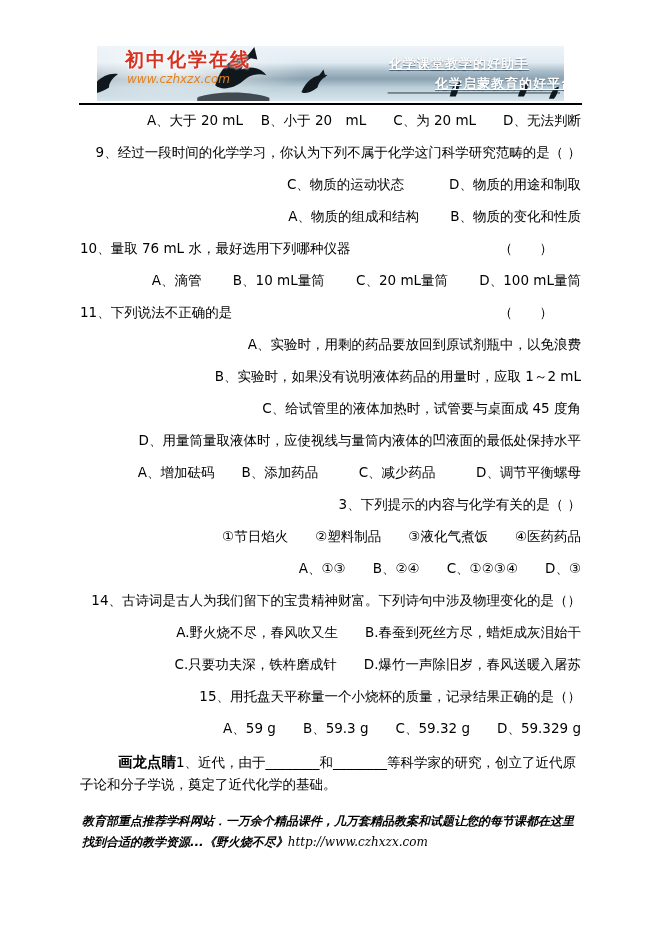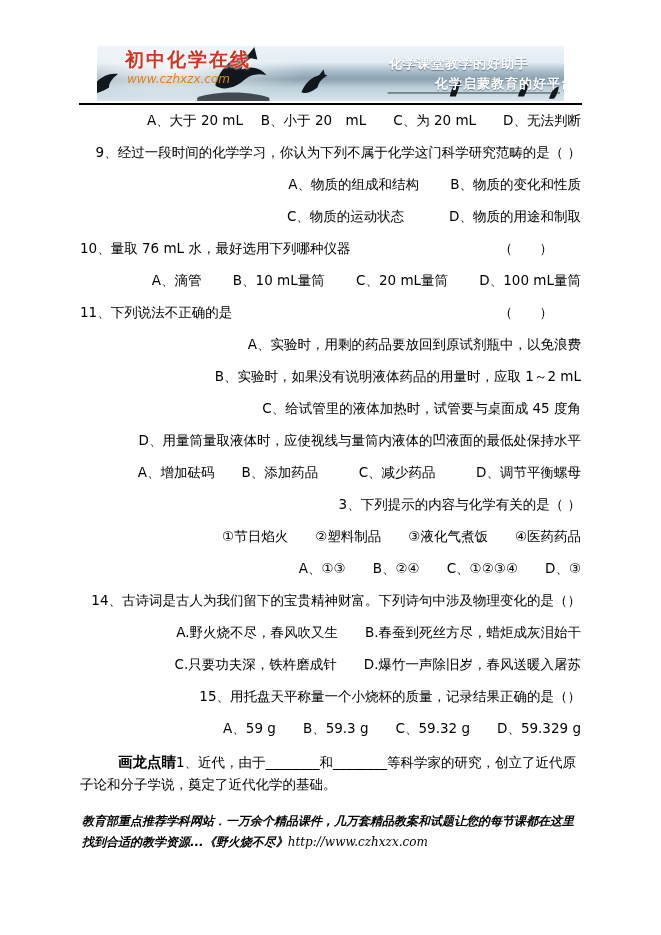--- a/index.html
+++ b/index.html
@@ -23,21 +23,21 @@
   }
   .whales{position:absolute;left:0;top:0;width:100%;height:100%;}
   .brand{position:absolute;left:28px;top:4px;line-height:1;}
   .site-name{
     font-size:19px;font-weight:bold;letter-spacing:2px;color:#d43321;
     text-shadow:0 0 2px #fff,0 0 3px #fff;
   }
   .site-url{font-size:12px;color:#e0821f;margin:4px 0 0 2px;font-style:italic;}
   .slogan1,.slogan2{
     position:absolute;font-size:13px;font-weight:bold;color:#ffffff;
-    letter-spacing:1px;text-shadow:0 1px 1px rgba(40,60,80,.6);white-space:nowrap;
+    letter-spacing:1px;text-shadow:0 1px 1px rgba(40,60,80,.6);white-space:nowrap;text-decoration:underline;
   }
   .slogan1{left:292px;top:9px;}
   .slogan2{left:338px;top:29px;}
   .divider{margin:2px 79px 0;border-top:2px solid #000;height:0;}
   
   .content{margin:6px 80px 0;font-size:13.5px;text-align:right;}
   .line{line-height:19px;min-height:19px;margin:0 0 13px 0;white-space:pre-wrap;}
   .line.has-right{display:flex;justify-content:space-between;padding-right:28px;}
   .line.has-right .right{white-space:nowrap;}
   
@@ -85,22 +85,22 @@
     </div>
     <div class="slogan1">化学课堂教学的好助手</div>
     <div class="slogan2">化学启蒙教育的好平台</div>
   </div>
 </div>
 <div class="divider"></div>
 
 <main class="content">
     <div class="line"><span>A、大于 20 mL　 B、小于 20　mL　　C、为 20 mL　　D、无法判断</span></div>
     <div class="line"><span>9、经过一段时间的化学学习，你认为下列不属于化学这门科学研究范畴的是（ ）</span></div>
+    <div class="line"><span>C、物质的运动状态　　　 D、物质的用途和制取</span></div>
     <div class="line"><span>A、物质的组成和结构　　 B、物质的变化和性质</span></div>
-    <div class="line"><span>C、物质的运动状态　　　 D、物质的用途和制取</span></div>
     <div class="line has-right"><span>10、量取 76 mL 水，最好选用下列哪种仪器</span><span class="right">（　　）</span></div>
     <div class="line"><span>A、滴管　　 B、10 mL量筒　　 C、20 mL量筒　　 D、100 mL量筒</span></div>
     <div class="line has-right"><span>11、下列说法不正确的是</span><span class="right">（　　）</span></div>
     <div class="line"><span>A、实验时，用剩的药品要放回到原试剂瓶中，以免浪费</span></div>
     <div class="line"><span>B、实验时，如果没有说明液体药品的用量时，应取 1～2 mL</span></div>
     <div class="line"><span>C、给试管里的液体加热时，试管要与桌面成 45 度角</span></div>
     <div class="line"><span>D、用量筒量取液体时，应使视线与量筒内液体的凹液面的最低处保持水平</span></div>
     <div class="line"><span>A、增加砝码　　B、添加药品　　　C、减少药品　　　D、调节平衡螺母</span></div>
     <div class="line"><span>3、下列提示的内容与化学有关的是（ ）</span></div>
     <div class="line"><span>①节日焰火　　②塑料制品　　③液化气煮饭　　④医药药品</span></div>

